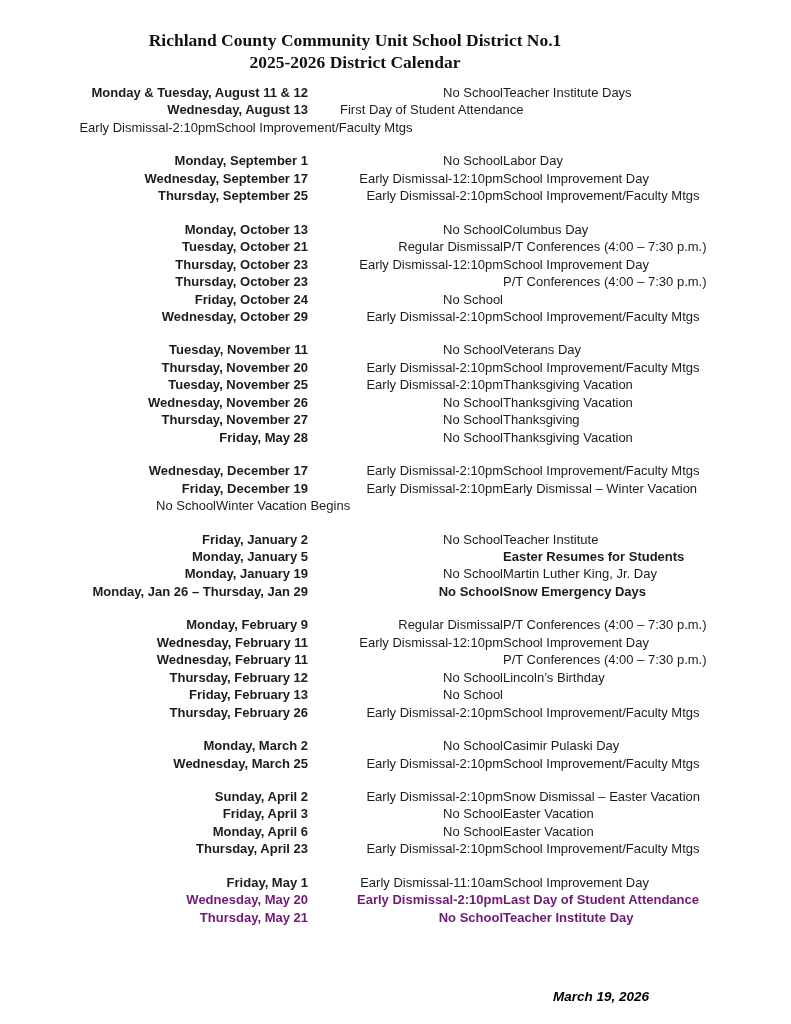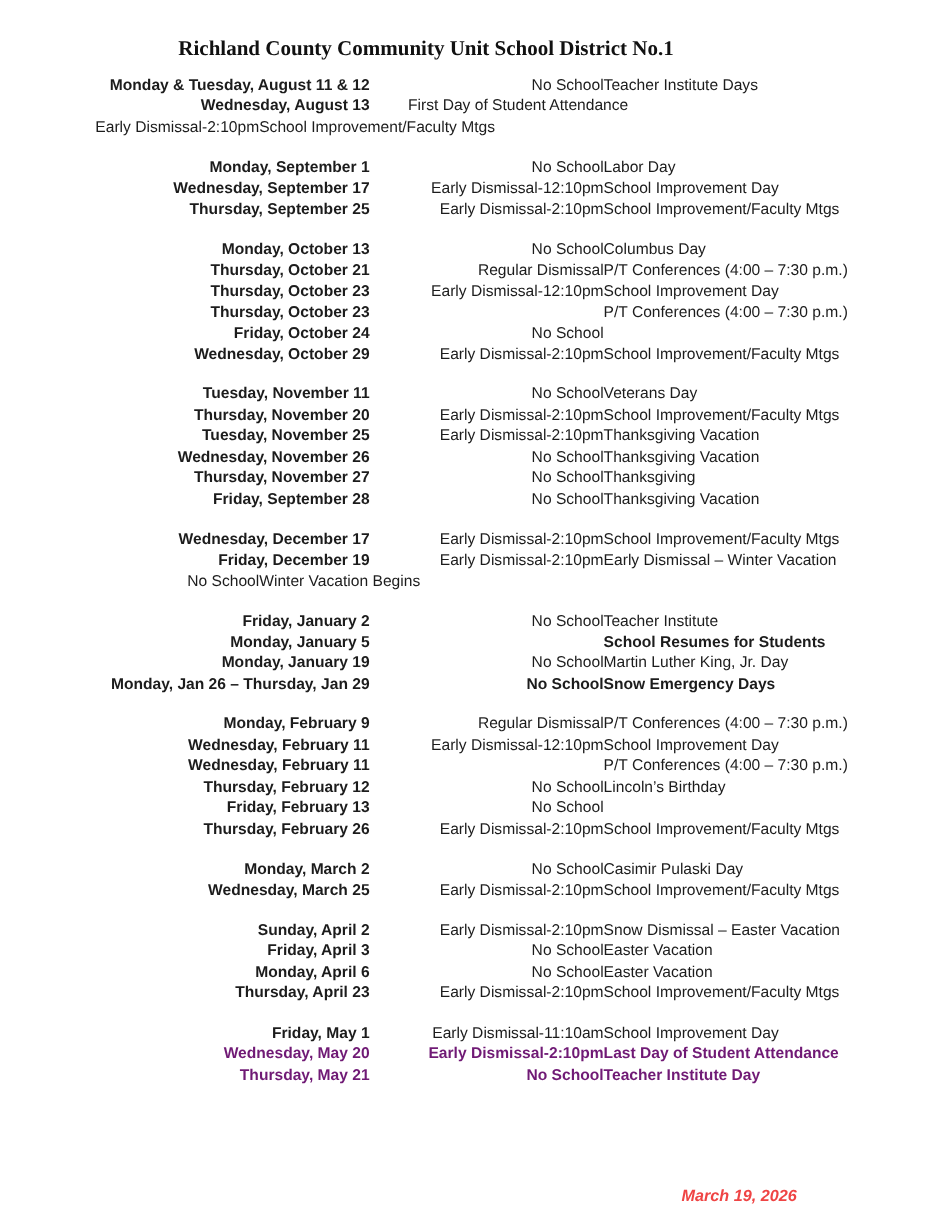--- a/index.html
+++ b/index.html
@@ -51,34 +51,35 @@
   .cell.event {
     flex: 1;
     white-space: nowrap;
   }
   .row.red { color: #701a75; }
   .row.red .cell { font-weight: bold; }
   .row.bold-dismissal .cell.dismissal { font-weight: bold; }
   .row.bold-event .cell.event { font-weight: bold; }
   .doc-footer {
     position: absolute;
-    right: 46px;
+    right: 61px;
     bottom: 20px;
     font-weight: bold;
     font-style: italic;
     font-size: 13.5px;
-    color: #ef4444;
+    color: #000000;
   }
 </style>
 </head>
 <body>
 
 <div class="page">
   <div class="doc-header">
     <div>Richland County Community Unit School District No.1</div>
+    <div>2025-2026 District Calendar</div>
   </div>
 
   <div class="calendar-body">
       <div class="month-group">
         <div class="row">
     <span class="cell date">Monday &amp; Tuesday, August 11 &amp; 12</span>
     <span class="cell dismissal">No School</span>
     <span class="cell event">Teacher Institute Days</span>
   </div>
         <div class="row span-dismissal">
@@ -108,21 +109,21 @@
     <span class="cell event">School Improvement/Faculty Mtgs</span>
   </div>
       </div>
       <div class="month-group">
         <div class="row">
     <span class="cell date">Monday, October 13</span>
     <span class="cell dismissal">No School</span>
     <span class="cell event">Columbus Day</span>
   </div>
         <div class="row">
-    <span class="cell date">Thursday, October 21</span>
+    <span class="cell date">Tuesday, October 21</span>
     <span class="cell dismissal">Regular Dismissal</span>
     <span class="cell event">P/T Conferences (4:00 – 7:30 p.m.)</span>
   </div>
         <div class="row">
     <span class="cell date">Thursday, October 23</span>
     <span class="cell dismissal">Early Dismissal-12:10pm</span>
     <span class="cell event">School Improvement Day</span>
   </div>
         <div class="row">
     <span class="cell date">Thursday, October 23</span>
@@ -160,21 +161,21 @@
     <span class="cell date">Wednesday, November 26</span>
     <span class="cell dismissal">No School</span>
     <span class="cell event">Thanksgiving Vacation</span>
   </div>
         <div class="row">
     <span class="cell date">Thursday, November 27</span>
     <span class="cell dismissal">No School</span>
     <span class="cell event">Thanksgiving</span>
   </div>
         <div class="row">
-    <span class="cell date">Friday, September 28</span>
+    <span class="cell date">Friday, May 28</span>
     <span class="cell dismissal">No School</span>
     <span class="cell event">Thanksgiving Vacation</span>
   </div>
       </div>
       <div class="month-group">
         <div class="row">
     <span class="cell date">Wednesday, December 17</span>
     <span class="cell dismissal">Early Dismissal-2:10pm</span>
     <span class="cell event">School Improvement/Faculty Mtgs</span>
   </div>
@@ -190,21 +191,21 @@
       </div>
       <div class="month-group">
         <div class="row">
     <span class="cell date">Friday, January 2</span>
     <span class="cell dismissal">No School</span>
     <span class="cell event">Teacher Institute</span>
   </div>
         <div class="row bold-event">
     <span class="cell date">Monday, January 5</span>
     <span class="cell dismissal"></span>
-    <span class="cell event">School Resumes for Students</span>
+    <span class="cell event">Easter Resumes for Students</span>
   </div>
         <div class="row">
     <span class="cell date">Monday, January 19</span>
     <span class="cell dismissal">No School</span>
     <span class="cell event">Martin Luther King, Jr. Day</span>
   </div>
         <div class="row bold-dismissal bold-event">
     <span class="cell date">Monday, Jan 26 – Thursday, Jan 29</span>
     <span class="cell dismissal">No School</span>
     <span class="cell event">Snow Emergency Days</span>

